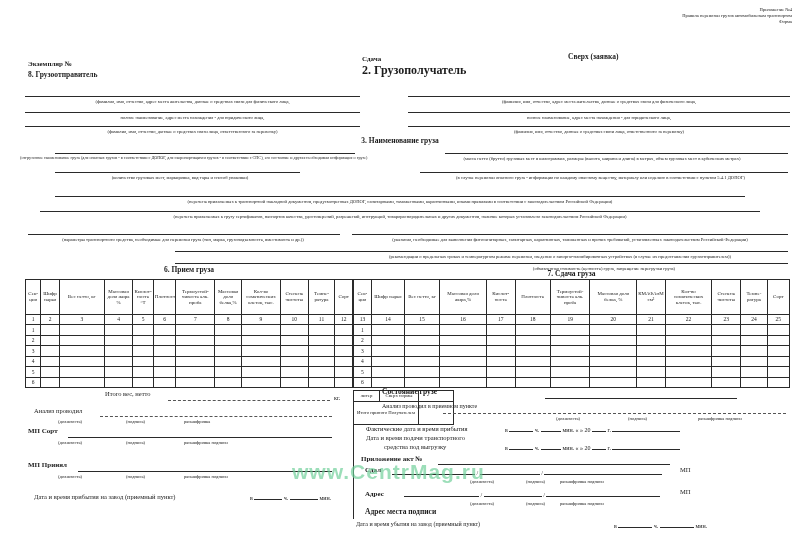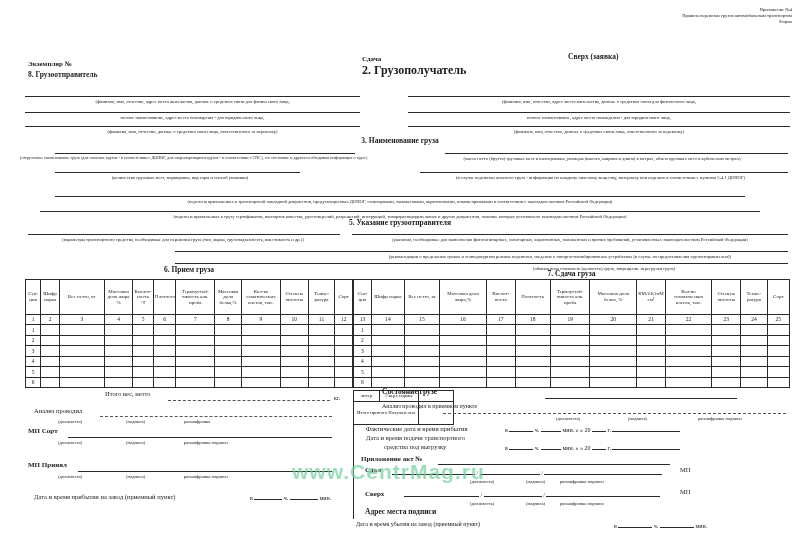--- a/index.html
+++ b/index.html
@@ -69,21 +69,20 @@
   <div class="ln" style="left:55px;top:172px;width:245px;"></div>
   <div class="t cap c" style="left:55px;top:175px;width:250px;">(количество грузовых мест, маркировка, вид тары и способ упаковки)</div>
   <div class="ln" style="left:420px;top:172px;width:368px;"></div>
   <div class="t cap c" style="left:408px;top:175px;width:385px;">(в случае перевозки опасного груза - информация по каждому опасному веществу, материалу или изделию в соответствии с пунктом 5.4.1 ДОПОГ)</div>
 
   <div class="ln" style="left:55px;top:196px;width:690px;"></div>
   <div class="t cap c" style="left:50px;top:199px;width:700px;">(перечень прилагаемых к транспортной накладной документов, предусмотренных ДОПОГ, санитарными, таможенными, карантинными, иными правилами в соответствии с законодательством Российской Федерации)</div>
   <div class="ln" style="left:40px;top:211px;width:720px;"></div>
   <div class="t cap c" style="left:50px;top:214px;width:700px;">(перечень прилагаемых к грузу сертификатов, паспортов качества, удостоверений, разрешений, инструкций, товарораспорядительных и других документов, наличие которых установлено законодательством Российской Федерации)</div>
 
-  <div class="t b c" style="left:0;top:219px;width:800px;font-size:7.5px;">5. Указание грузоотправителя</div>
   <div class="ln" style="left:28px;top:234px;width:312px;"></div>
   <div class="t cap c" style="left:22px;top:237px;width:322px;">(параметры транспортного средства, необходимые для перевозки груза (тип, марка, грузоподъемность, вместимость и др.))</div>
   <div class="ln" style="left:352px;top:234px;width:436px;"></div>
   <div class="t cap c" style="left:348px;top:237px;width:444px;">(указания, необходимые для выполнения фитосанитарных, санитарных, карантинных, таможенных и прочих требований, установленных законодательством Российской Федерации)</div>
   <div class="ln" style="left:175px;top:251px;width:613px;"></div>
   <div class="t cap c" style="left:330px;top:254px;width:460px;">(рекомендации о предельных сроках и температурном режиме перевозки, сведения о запорно-пломбировочных устройствах (в случае их предоставления грузоотправителем))</div>
   <div class="ln" style="left:175px;top:263px;width:613px;"></div>
   <div class="t cap c" style="left:420px;top:266px;width:368px;">(объявленная стоимость (ценность) груза, запрещение перегрузки груза)</div>
 
   <div class="t b c" style="left:25px;top:266px;width:328px;font-size:7.5px;">6. Прием груза</div>
@@ -453,21 +452,21 @@
     <span>/</span>
     <span class="blank" style="width:60px;"></span>
     <span>/</span>
     <span class="blank" style="width:118px;"></span>
   </div>
   <div class="t cap" style="left:470px;top:479px;">(должность)</div>
   <div class="t cap" style="left:526px;top:479px;">(подпись)</div>
   <div class="t cap" style="left:560px;top:479px;">расшифровка подписи</div>
   <div class="t" style="left:680px;top:466px;font-size:6.5px;">МП</div>
 
-  <div class="t b" style="left:365px;top:490px;font-size:7px;">Сверх</div>
+  <div class="t b" style="left:365px;top:490px;font-size:7px;">Адрес</div>
   <div class="t tok" style="left:404px;top:490px;">
     <span class="blank" style="width:75px;"></span>
     <span>/</span>
     <span class="blank" style="width:58px;"></span>
     <span>/</span>
     <span class="blank" style="width:114px;"></span>
   </div>
   <div class="t cap" style="left:470px;top:501px;">(должность)</div>
   <div class="t cap" style="left:526px;top:501px;">(подпись)</div>
   <div class="t cap" style="left:560px;top:501px;">расшифровка подписи</div>

